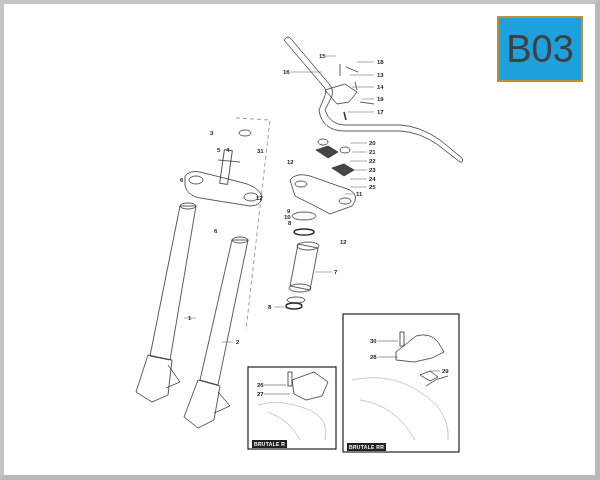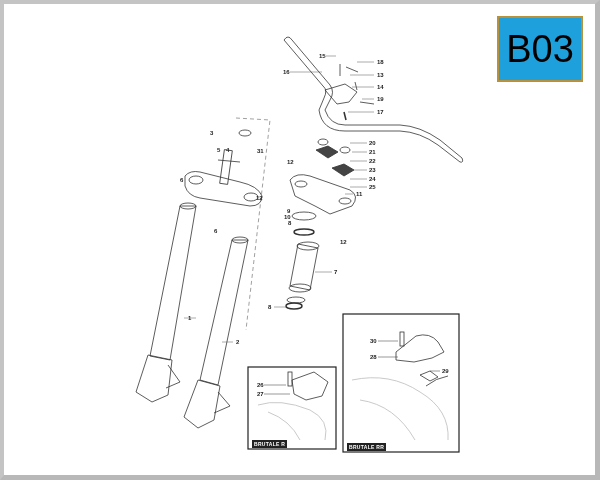--- a/index.html
+++ b/index.html
@@ -1,21 +1,21 @@
 <!DOCTYPE html>
 <html><head>
 <meta charset="utf-8">
 <style>
   html, body { margin:0; padding:0; background:#ffffff; }
   body { width:600px; height:480px; position:relative; overflow:hidden; font-family:"Liberation Sans", sans-serif; }
   .frame { position:absolute; left:0; top:0; width:600px; height:480px; box-sizing:border-box;
            border-top:4px solid #c4c4c4; border-left:4px solid #c4c4c4;
            border-right:5px solid #b8b8b8; border-bottom:5px solid #b8b8b8; background:#fff; }
   .badge { position:absolute; left:497px; top:16px; width:86px; height:66px; box-sizing:border-box;
-           background:#1ea0dc; border:2px solid #b8913a; color:#000000; font-size:38px;
+           background:#1ea0dc; border:2px solid #b8913a; color:#404040; font-size:38px;
            display:flex; align-items:center; justify-content:center; letter-spacing:0px;text-align:center; }
   svg.diagram { position:absolute; left:0; top:0; width:600px; height:480px; }
   .lbl { font-family:"Liberation Sans", sans-serif; font-size:6px; font-weight:bold; fill:#222; }
   .inset-lbl { position:absolute; background:#222; color:#fff; font-size:5px; font-weight:bold;
                padding:1px 2px; letter-spacing:0.3px; }
 </style>
 </head>
 <body>
 
 <div class="frame"></div>

